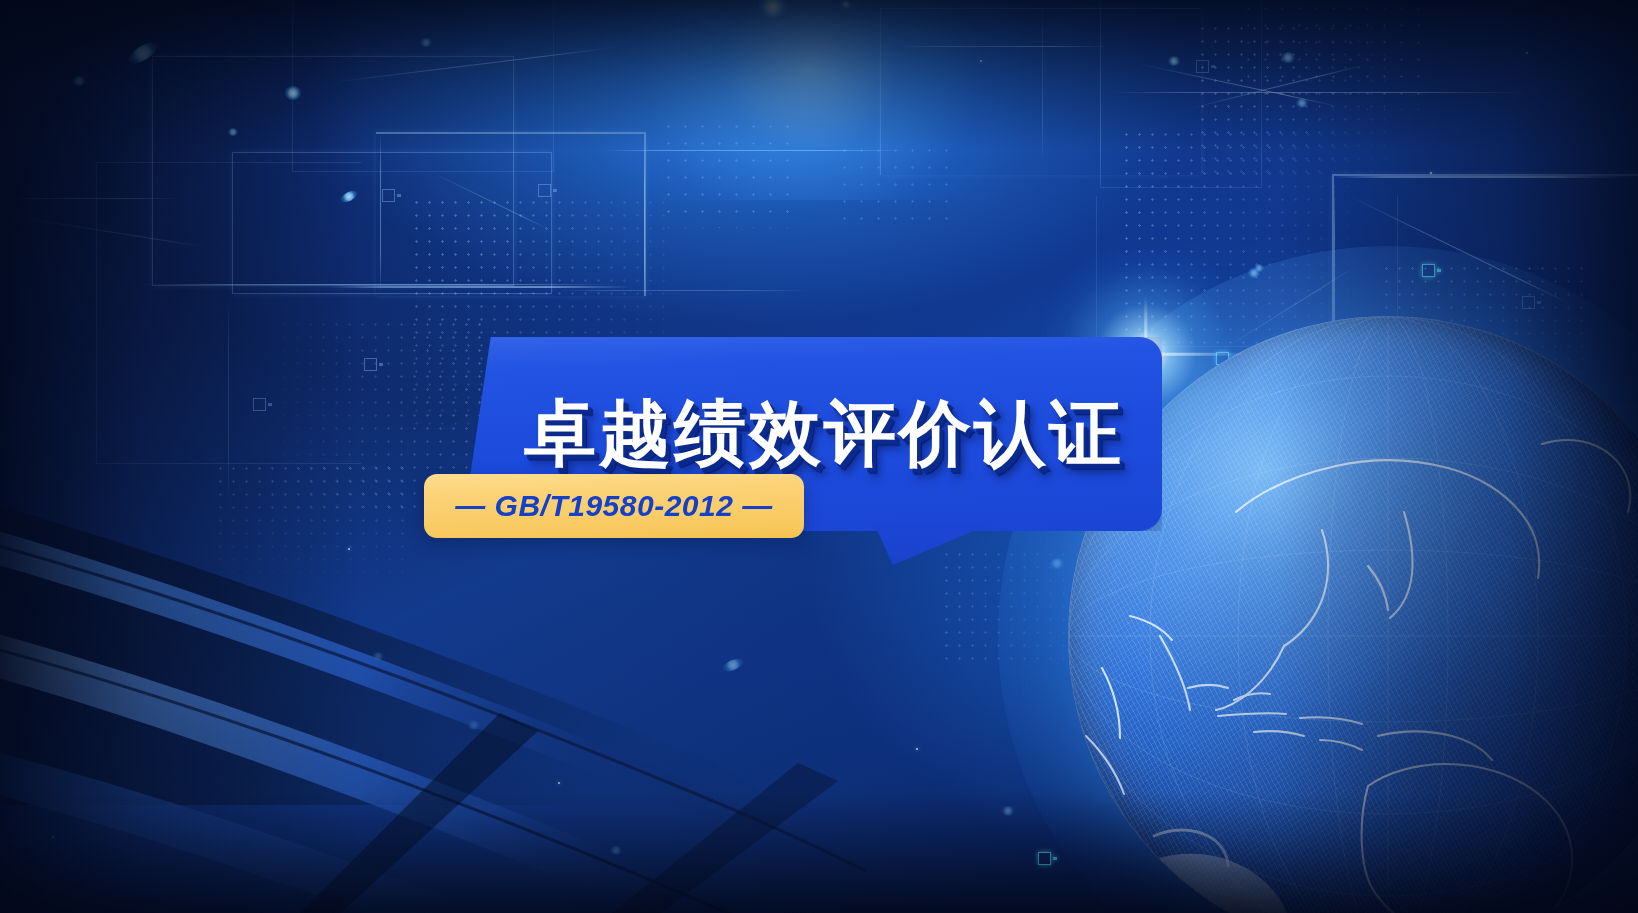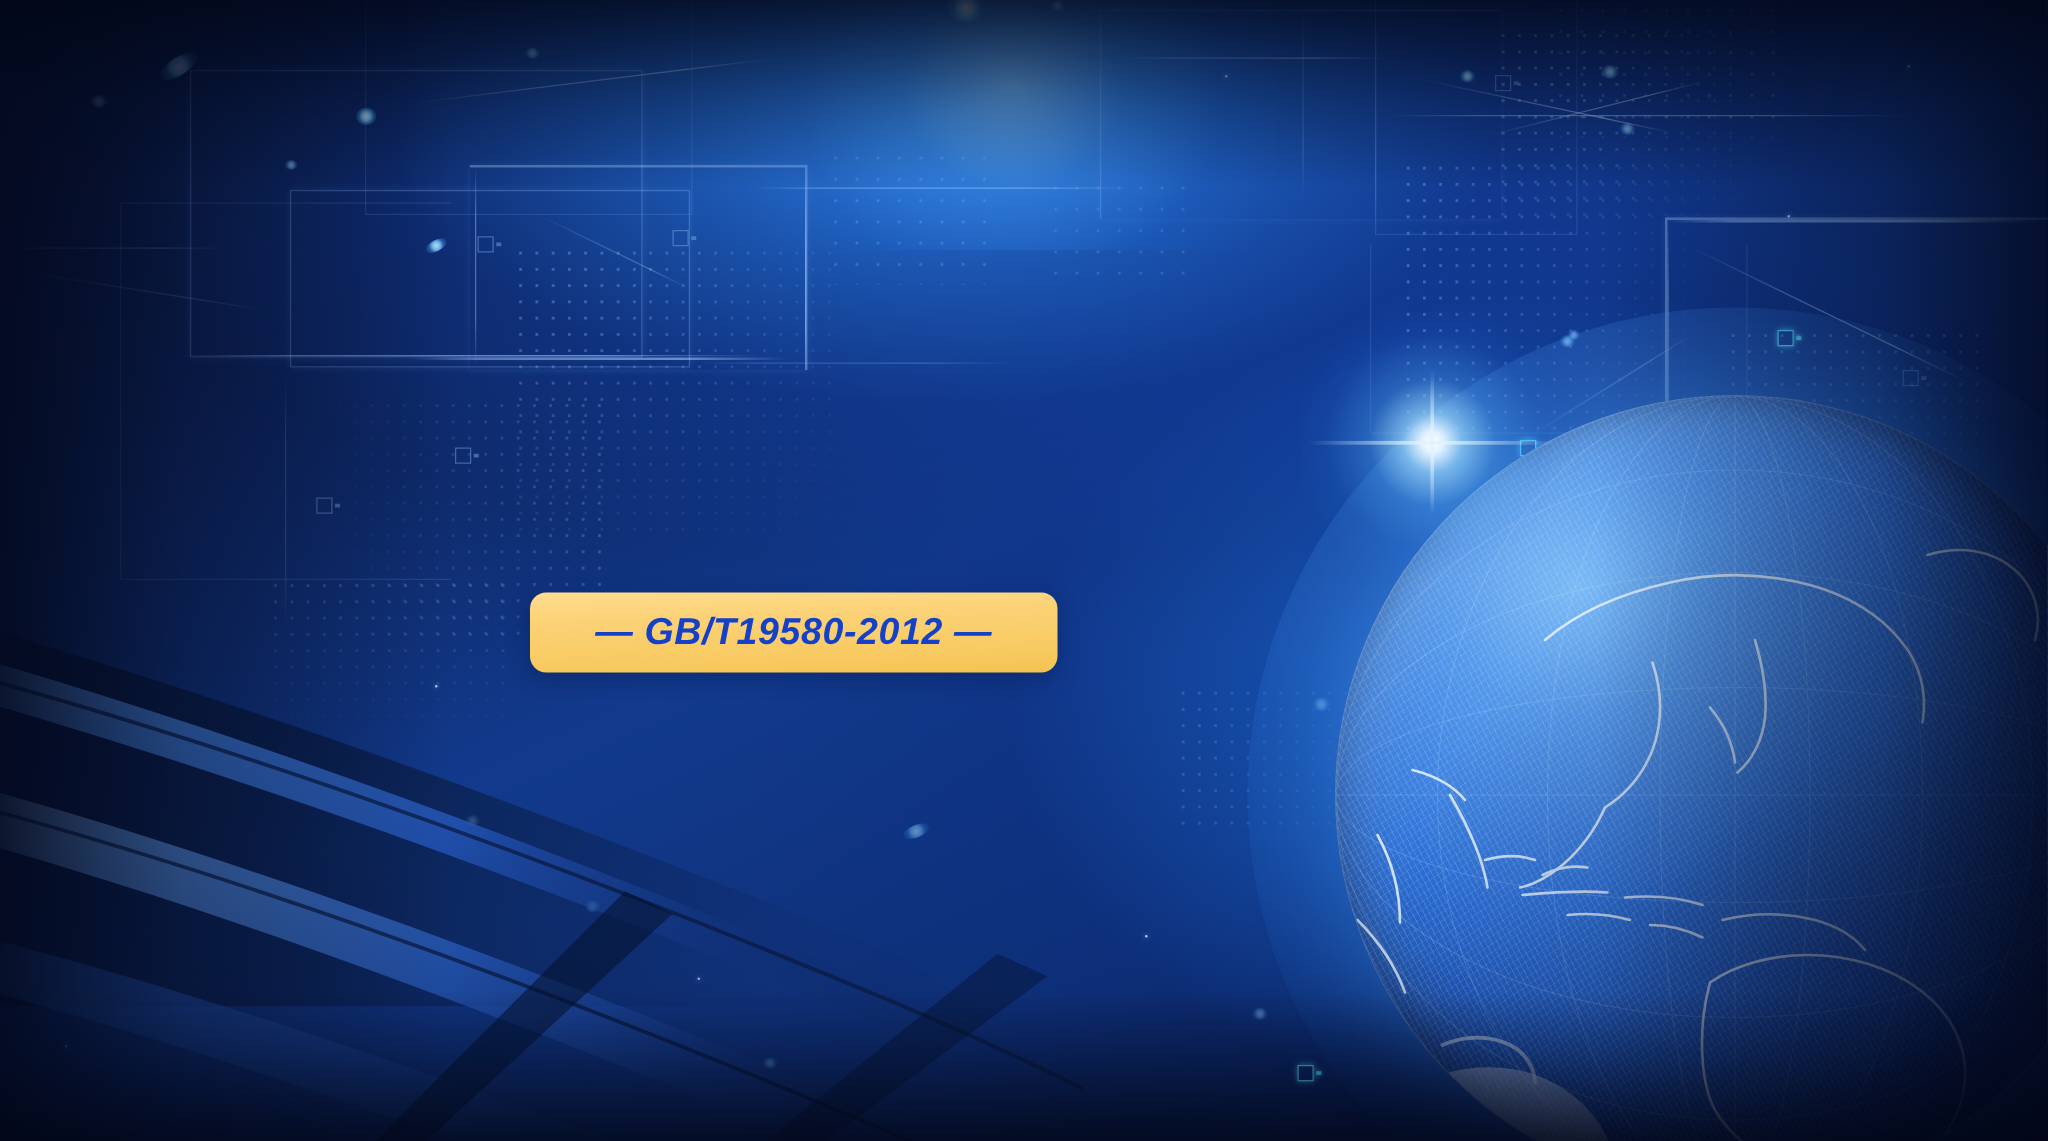--- a/index.html
+++ b/index.html
@@ -258,21 +258,21 @@
        3px 4px 0 #0b2a8e,
        4px 5px 0 #0b2a8e,
        5px 6px 1px rgba(7,28,110,0.95),
        7px 9px 9px rgba(4,16,72,0.55);
   }
 
   
   .badge {
     position: absolute;
     left: 424px; top: 474px;
-    width: 422px; height: 64px;
+    width: 380px; height: 64px;
     background: linear-gradient(178deg, #ffdd8e 0%, #fbd277 30%, #f8c95f 80%, #f3c251 100%);
     border-radius: 13px;
     box-shadow: 0 5px 16px rgba(6,20,66,0.34);
     display: flex;
     align-items: center;
     justify-content: center;
   }
   .badge-text {
     color: #1540c8;
     font-size: 30px;
@@ -518,18 +518,23 @@
     <path d="M-20,216 C206,272 478,368 760,488 C846,524 916,556 968,582" fill="none" stroke="#09173a" stroke-width="3" opacity="0.7"></path>
 
     <path d="M300,560 L560,300 L598,318 L336,560 Z" fill="#04102c" opacity="0.55"></path>
     <path d="M598,560 L858,350 L898,368 L640,560 Z" fill="#04102c" opacity="0.42"></path>
   </svg>
 
   <div class="bg-vignette"></div>
   <div class="bg-top-dark"></div>
   <div class="bg-bottom-dark"></div>
 
+  <div class="bubble">
+    <div class="bubble-body"></div>
+    <div class="bubble-tail"></div>
+    <div class="bubble-title">卓越绩效评价认证</div>
+  </div>
 
   <div class="badge">
     <span class="badge-text">—  GB/T19580-2012 —</span>
   </div>
 
 </div>
 
 </body></html>

